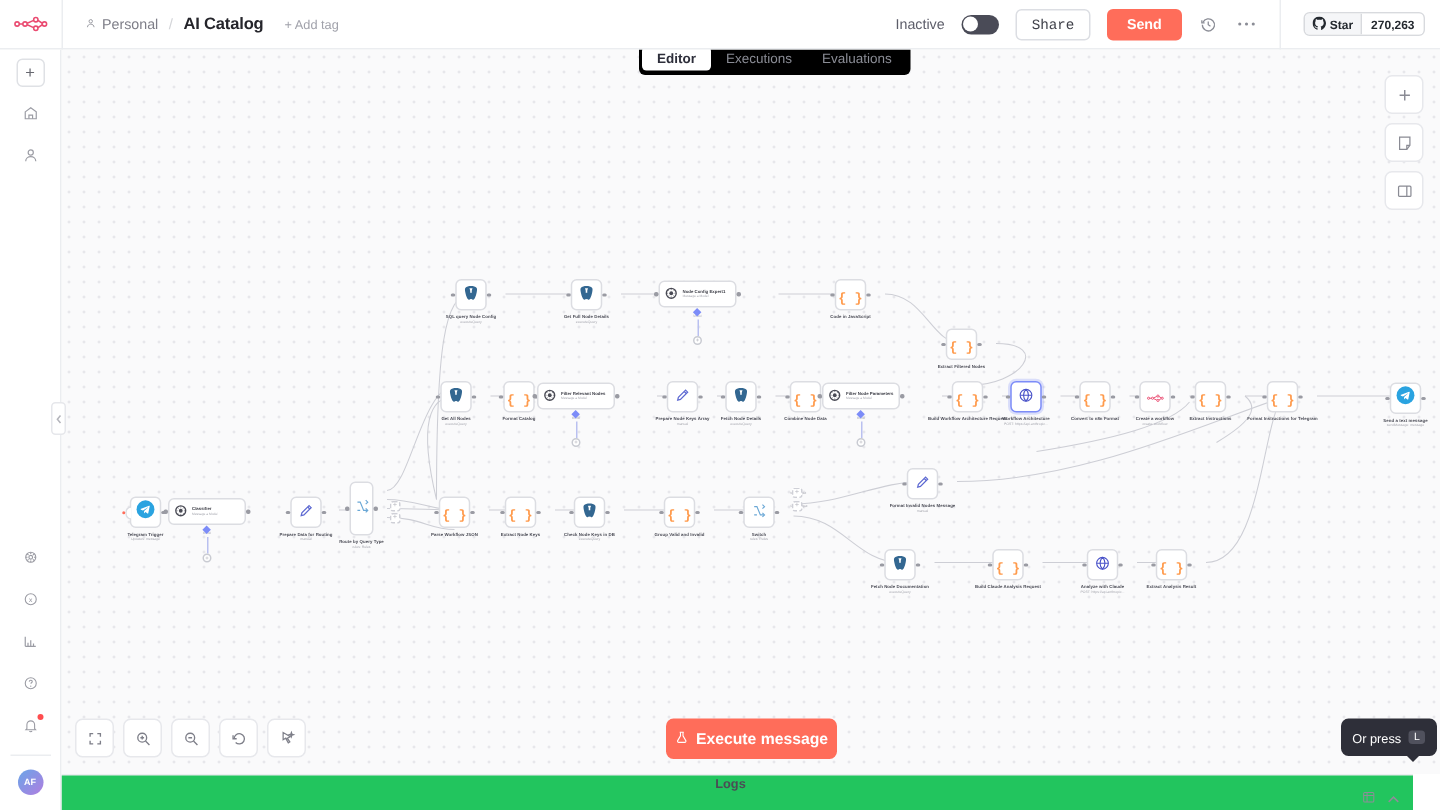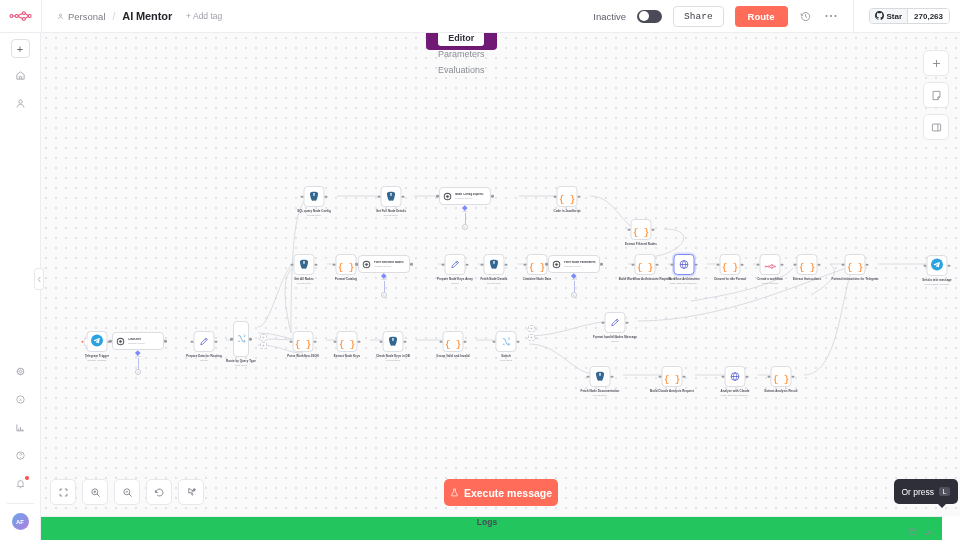--- a/index.html
+++ b/index.html
@@ -16,22 +16,22 @@
             background:#fff; border-bottom:1px solid #ebedf0; display:flex; align-items:center; z-index:40;}
   .logo-wrap { width:41px; height:33px; display:flex; align-items:center; justify-content:center;}
   .logo-svg { width:24px; height:12px; }
   .topdivider { width:1px; height:33px; background:#ebedf0; }
   .breadcrumb { display:flex; align-items:center; gap:6px; padding-left:15px; font-size:10.5px; }
   .bc-person { display:flex; align-items:center; gap:4px; color:#7d7d87; font-size:9.5px; }
   .bc-sep { color:#d3d4d8; font-size:10px; padding:0 1px; }
   .bc-title { color:#25252b; font-weight:700; font-size:11px; letter-spacing:-0.1px;}
   .add-tag { color:#a0a1aa; font-size:8.5px; margin-left:8px;text-align:right; }
 
-  .tabs { position:absolute; left:426px; top:28px; height:22px; background:#701a75;
-          border-radius:4px; display:flex; align-items:center; padding:2px; gap:0px; z-index:35;flex-direction:column;}
+  .tabs { position:absolute; left:426px; top:28px; height:22px; background:#000000;
+          border-radius:4px; display:flex; align-items:center; padding:2px; gap:0px; z-index:35;}
   .tab { font-size:9px; color:#8b8d96; padding:3px 10px; border-radius:3px; white-space:nowrap;}
   .tab.active { background:#fff; color:#2d2e3a; font-weight:700; box-shadow:0 1px 2px rgba(0,0,0,.07); }
 
   .top-right { margin-left:auto; display:flex; align-items:center; gap:11px; padding-right:10px;}
   .inactive-lbl { font-size:9.5px; color:#5c5d69; }
   .toggle { width:25px; height:13px; border-radius:7px; background:#4a4b57; position:relative; }
   .toggle .knob { position:absolute; left:1.5px; top:1.5px; width:10px; height:10px; border-radius:50%; background:#fff; }
   .btn-share { font-size:9.5px; color:#3f4049; border:1px solid #dcdee3; background:#fff;
                border-radius:4px; padding:4px 10px;font-family:Liberation Mono, monospace; }
   .btn-save { font-size:9.5px; color:#fff; background:#ff6d5a; border:none; border-radius:4px;
@@ -157,31 +157,31 @@
       <span class="bc-person">
         <span>
           <svg width="7" height="7" viewBox="0 0 16 16" fill="none" stroke="#9b9ca4" stroke-width="1.5">
             <circle cx="8" cy="5" r="2.6"></circle>
               <path d="M3 14c0-2.8 2.2-4.6 5-4.6s5 1.8 5 4.6"></path>
           </svg>
         </span>
         <span>Personal</span>
       </span>
       <span class="bc-sep">/</span>
-      <span class="bc-title">AI Mentor</span>
+      <span class="bc-title">AI Catalog</span>
       <span class="add-tag">+ Add tag</span>
     </div>
 
     <div class="top-right">
       <span class="inactive-lbl">Inactive</span>
       <div class="toggle">
           <div class="knob"></div>
         </div>
       <div class="btn-share">Share</div>
-      <div class="btn-save">Route</div>
+      <div class="btn-save">Send</div>
       <div class="icon-btn">
         <svg width="11" height="11" viewBox="0 0 18 18" fill="none" stroke="#8b8d96" stroke-width="1.4">
           <path d="M3.2 6.4A6.6 6.6 0 1 1 2.6 9"></path>
             <path d="M2 4v3h3"></path>
             <path d="M9 5.4V9l2.4 1.6"></path>
         </svg>
       </div>
       <div class="icon-btn">
         <svg width="12" height="4" viewBox="0 0 16 4" fill="#8b8d96">
             <circle cx="2" cy="2" r="1.4"></circle>
@@ -199,21 +199,21 @@
           </span>
           <span>Star</span>
         </div>
         <div class="gh-right">270,263</div>
       </div>
     </div>
   </div>
 
   <div class="tabs">
     <div class="tab active">Editor</div>
-    <div class="tab">Parameters</div>
+    <div class="tab">Executions</div>
     <div class="tab">Evaluations</div>
   </div>
 
   <div class="rail">
     <div class="rail-add">+</div>
     <div class="rail-icon">
       <span>
         <svg width="11" height="11" viewBox="0 0 18 18" fill="none" stroke="#9b9ca4" stroke-width="1.3">
           <path d="M3 7.5 9 3l6 4.5V15H3z"></path>
             <path d="M7 15v-4h4v4"></path>

